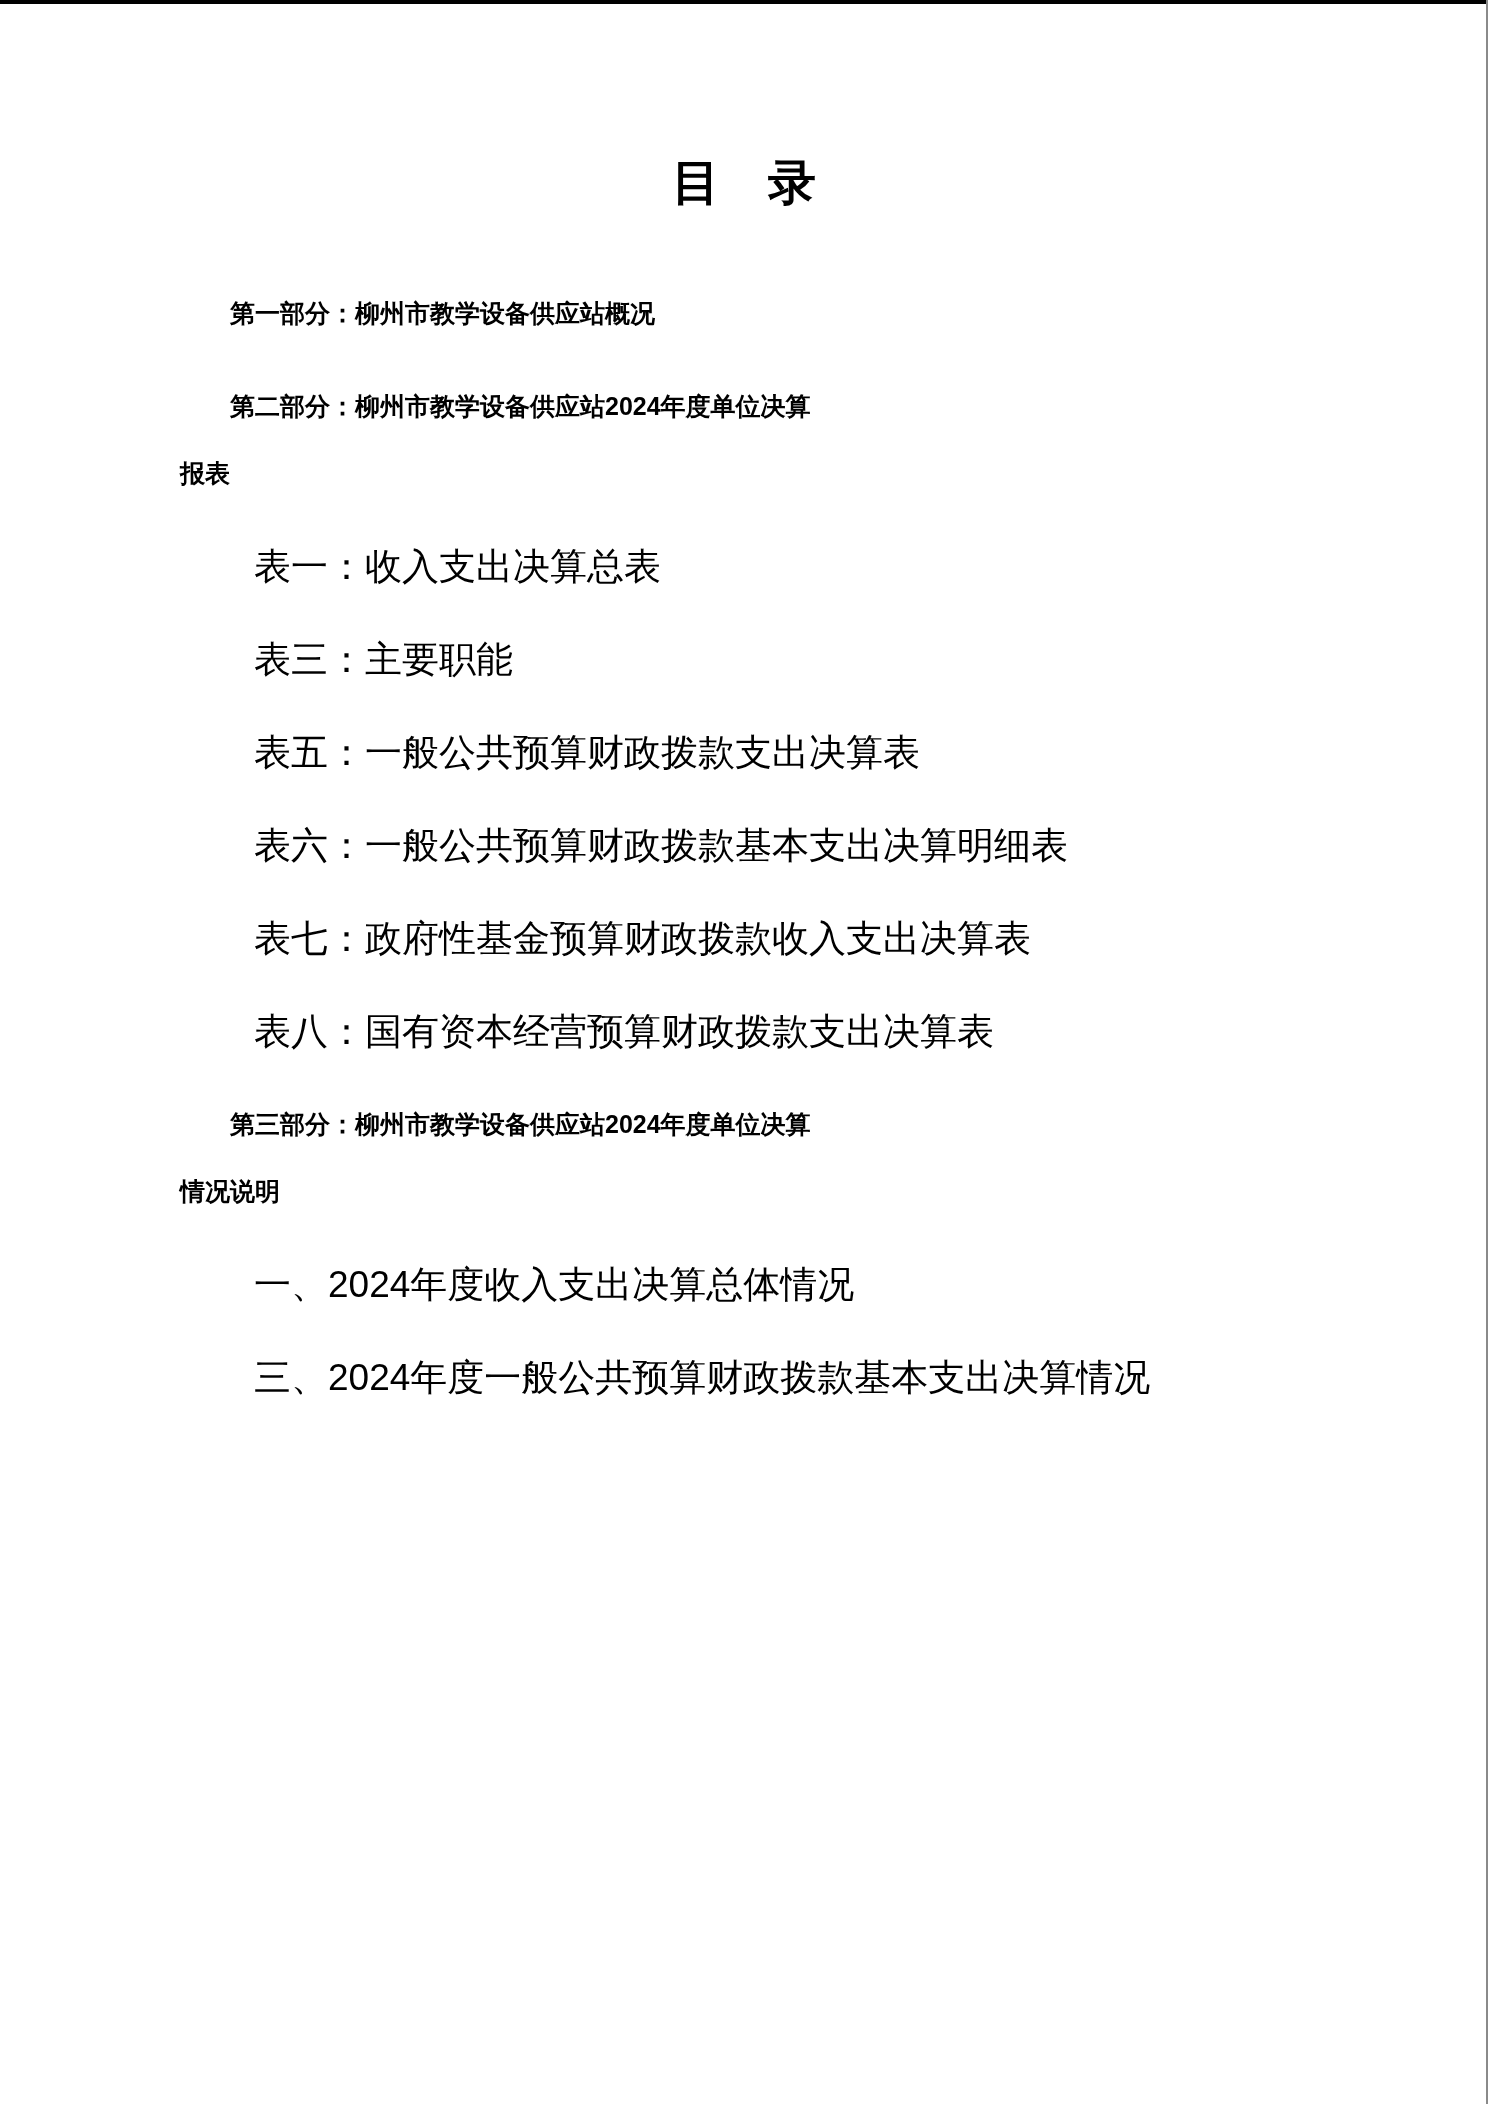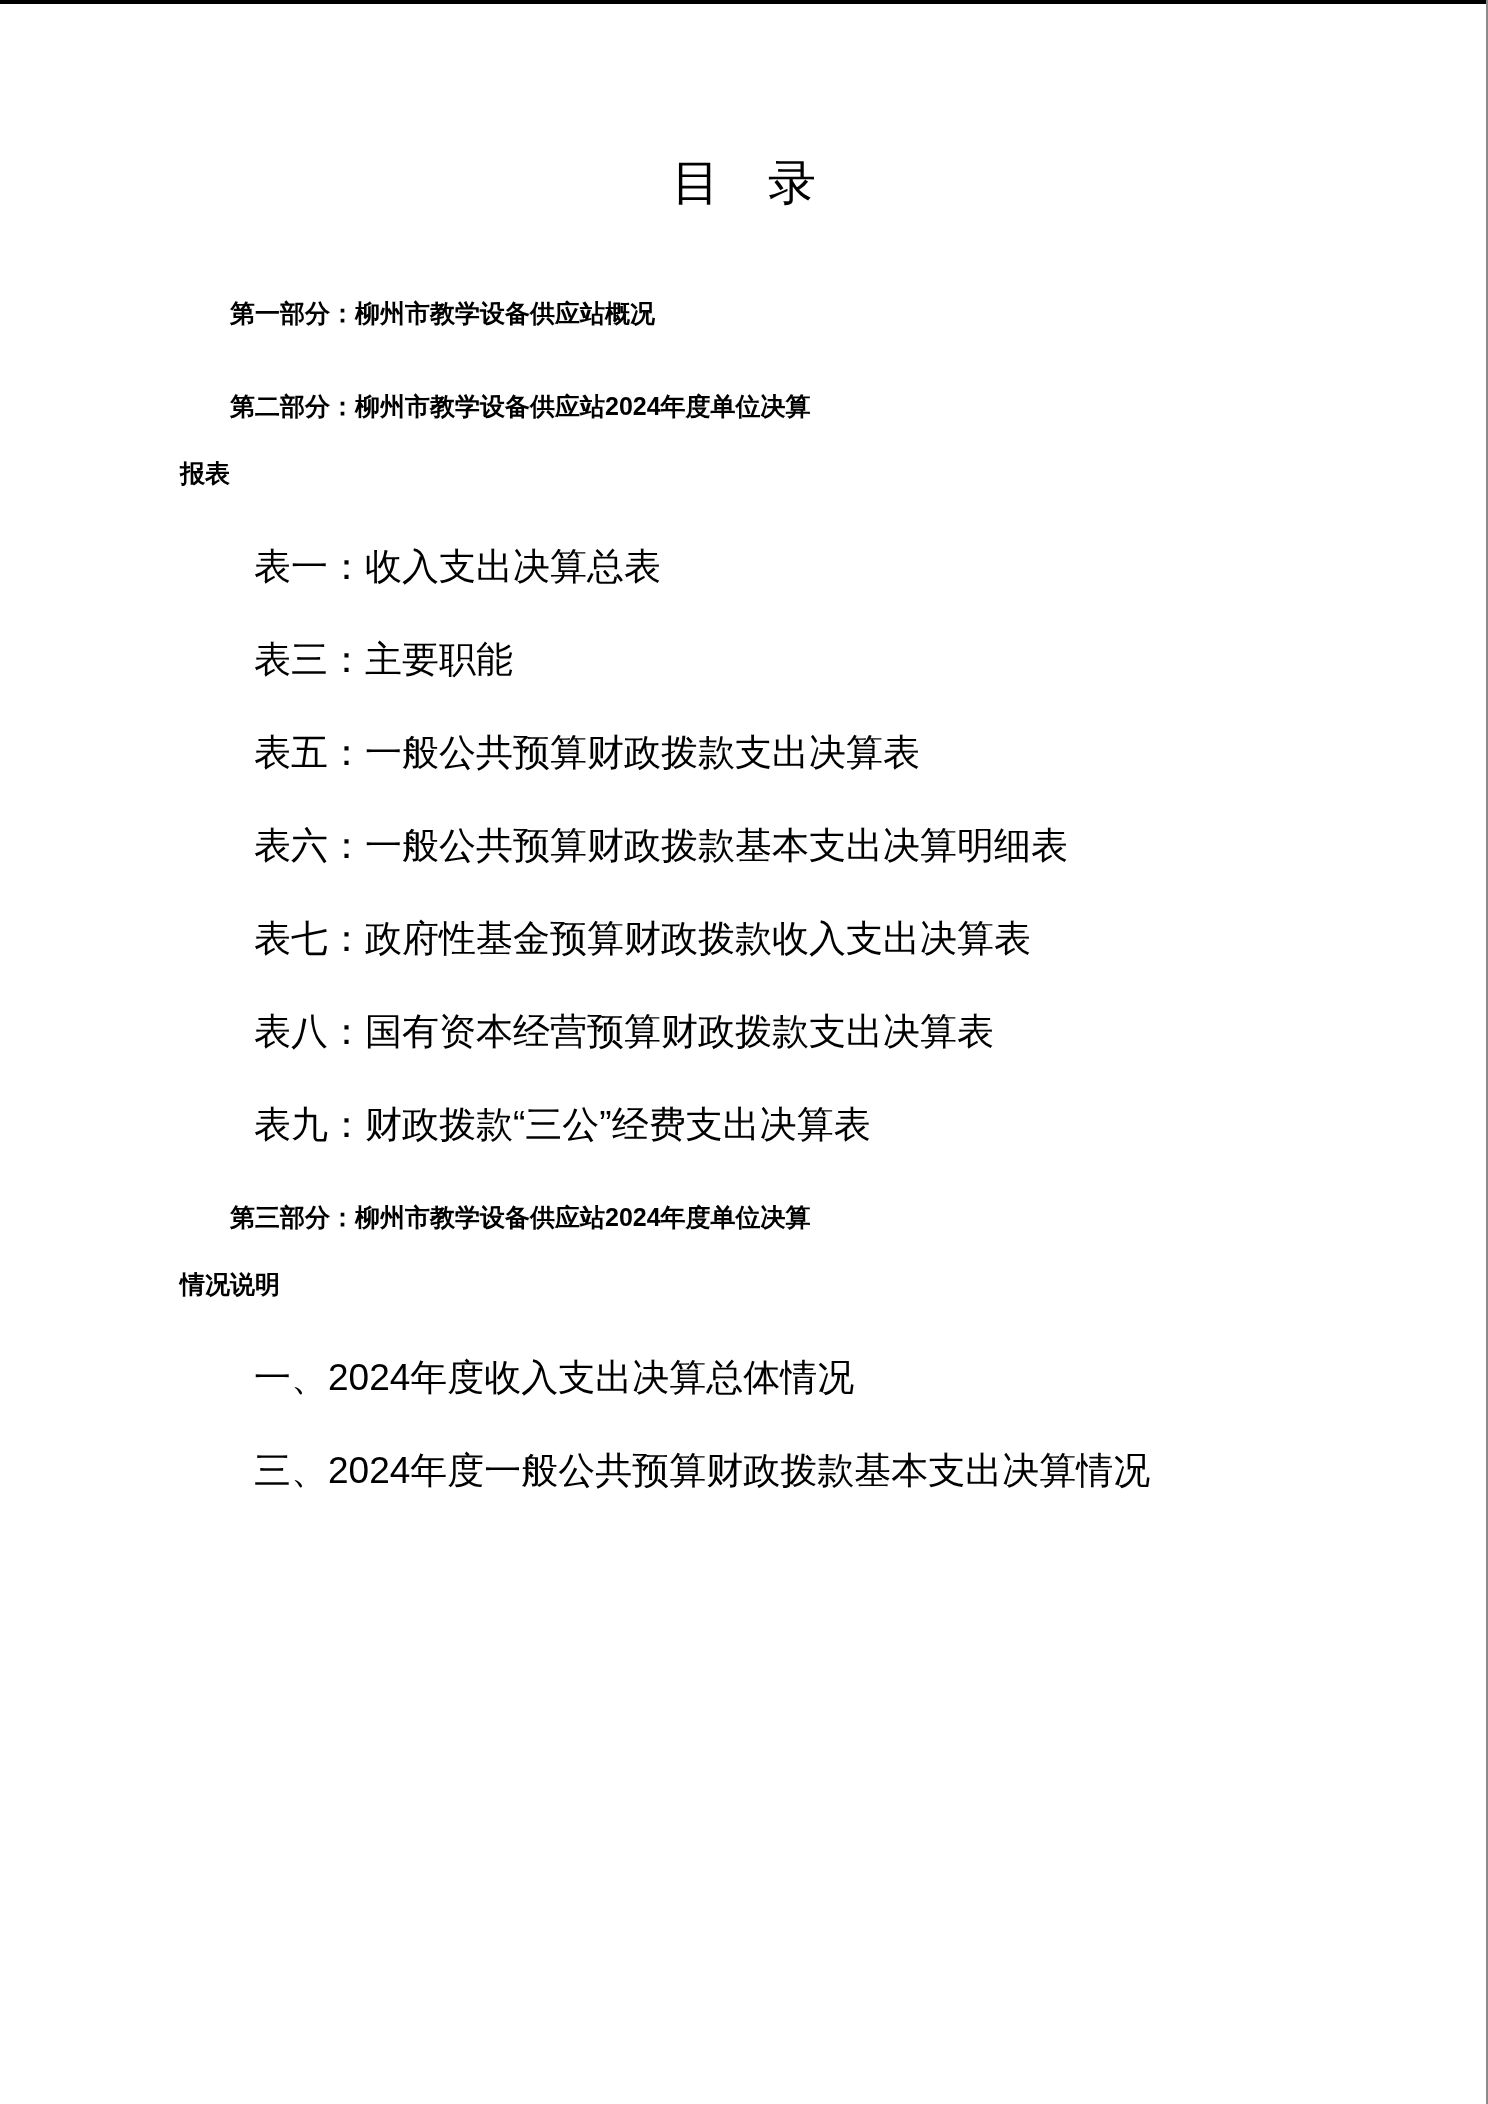--- a/index.html
+++ b/index.html
@@ -25,21 +25,21 @@
     position: absolute;
     top: 0; right: 0;
     width: 2px; height: 100%;
     background: #8a8a8a;
   }
   .content {
     padding: 150px 180px 0 180px;
   }
   .doc-title {
     font-size: 48px;
-    font-weight: 400;
+    font-weight: 700;
     line-height: 66px;
     text-align: center;
     margin: 0 0 64px 0;
   }
   .para {
     font-size: 37px;
     line-height: 67px;
     margin: 0 0 26px 0;
     white-space: nowrap;
   }
@@ -94,23 +94,20 @@
   </p>
 
   <p class="para">
     <span class="line first">表七：政府性基金预算财政拨款收入支出决算表</span>
   </p>
 
   <p class="para">
     <span class="line first">表八：国有资本经营预算财政拨款支出决算表</span>
   </p>
 
-  <p class="para">
-    <span class="line first">表九：财政拨款“三公”经费支出决算表</span>
-  </p>
 
   <p class="para heading">
     <span class="line first">第三部分：柳州市教学设备供应站2024年度单位决算</span>
     <span class="line">情况说明</span>
   </p>
 
   <p class="para">
     <span class="line first">一、2024年度收入支出决算总体情况</span>
   </p>
 

